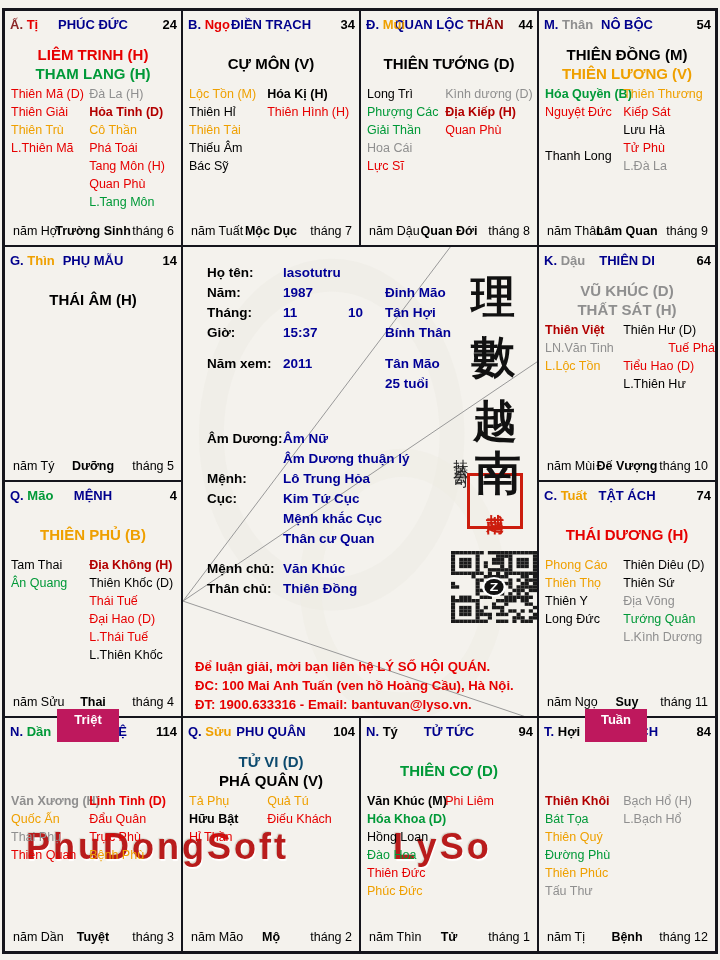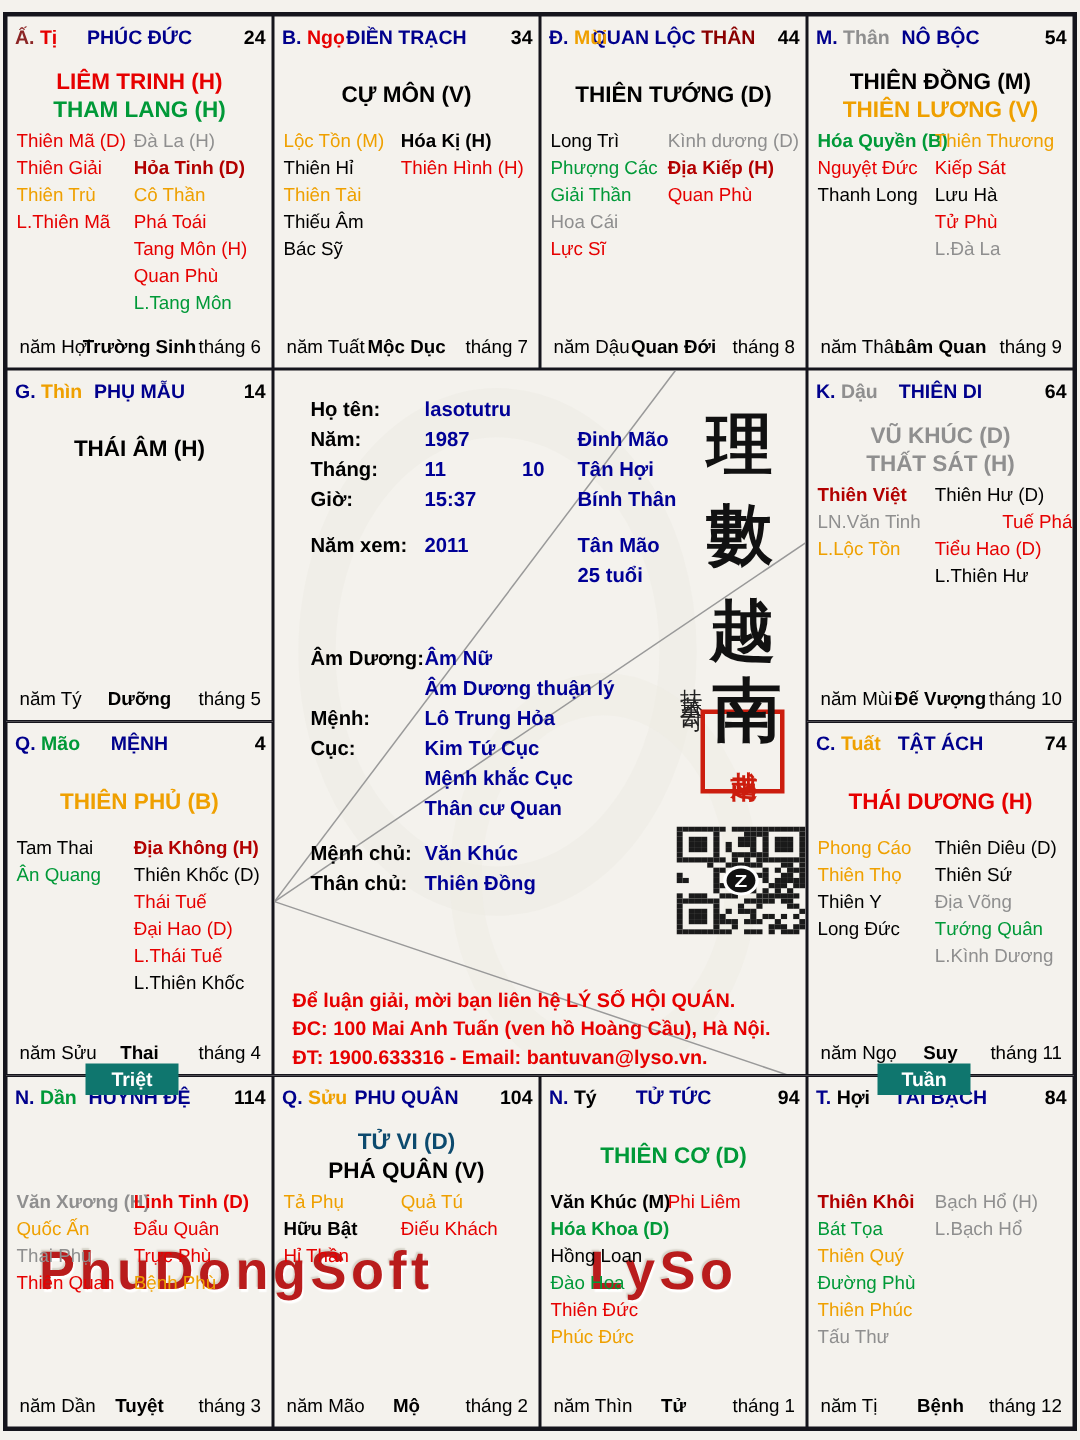--- a/index.html
+++ b/index.html
@@ -52,21 +52,21 @@
   .cjk3{left:290px;top:152px;font-size:44px}
   .nam{left:292px;top:203px;font-size:46px;z-index:4}
   .side{position:absolute;left:268px;top:200px;writing-mode:vertical-rl;font-size:15px;letter-spacing:5px;
         color:#222;z-index:2;font-family:"DejaVu Serif","Liberation Serif",serif}
   .seal{position:absolute;left:284px;top:226px;width:56px;height:56px;border:3px solid #cc1d0e;
         box-sizing:border-box;z-index:3;display:flex;align-items:center;justify-content:center}
   .seal span{color:#cc1d0e;font-size:18px;writing-mode:vertical-rl;font-weight:bold;
              font-family:"DejaVu Serif","Liberation Serif",serif;letter-spacing:2px}
   .qr{position:absolute;left:268px;top:304px;width:86px;height:72px;z-index:2}
   
-  .badge{position:absolute;width:62px;height:21px;background:#0f766e;color:#fff;font-weight:bold;
+  .badge{position:absolute;width:62px;height:33px;background:#be185d;color:#fff;font-weight:bold;
          font-size:13px;text-align:center;line-height:21px;z-index:6}
   #b-triet{left:57px;top:709px}
   #b-tuan{left:585px;top:709px}
 </style>
 </head>
 <body>
 
 <div class="wm">PhuDongSoft        LySo</div>
 
 <div class="board">
@@ -508,21 +508,21 @@
         <span class="num">54</span>
       </div>
       <div class="mains">
         <div style="color:#000000">THIÊN ĐỒNG (M)</div>
         <div style="color:#efa000">THIÊN LƯƠNG (V)</div>
       </div>
       <div class="cols">
         <div class="col l">
           <p class="st" style="color:#009938;font-weight:bold;">Hóa Quyền (B)</p>
           <p class="st" style="color:#e60000;">Nguyệt Đức</p>
-          <p class="st" style="color:#000000;">Thanh Long</p>
+          <p class="st" style="color:#000000;margin-top:26px;">Thanh Long</p>
         </div>
         <div class="col">
           <p class="st" style="color:#efa000;">Thiên Thương</p>
           <p class="st" style="color:#e60000;">Kiếp Sát</p>
           <p class="st" style="color:#000000;">Lưu Hà</p>
           <p class="st" style="color:#e60000;">Tử Phù</p>
           <p class="st" style="color:#8f8f8f;">L.Đà La</p>
         </div>
       </div>
       <div class="foot">

